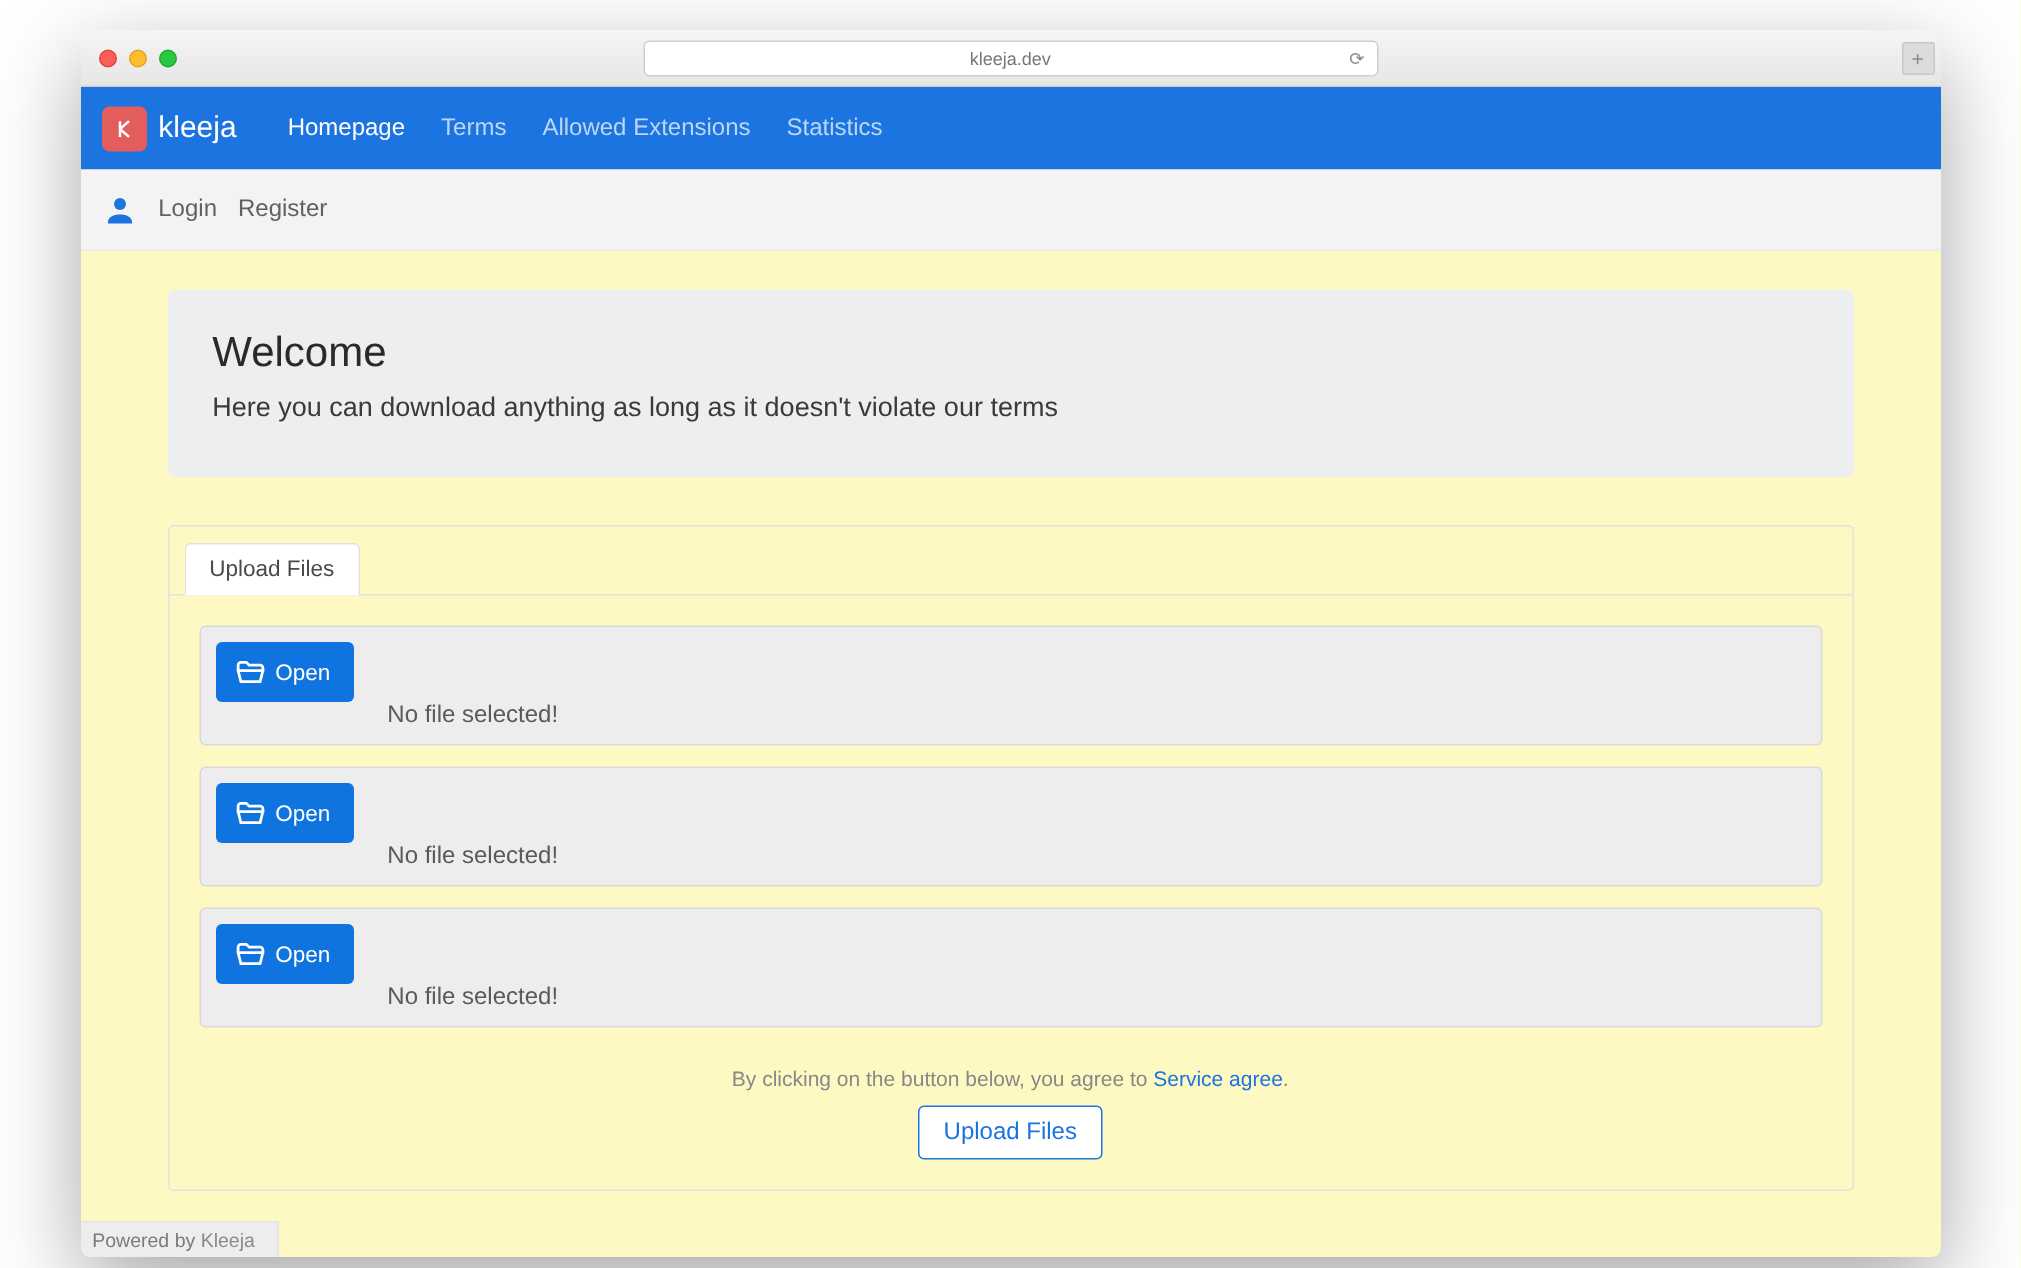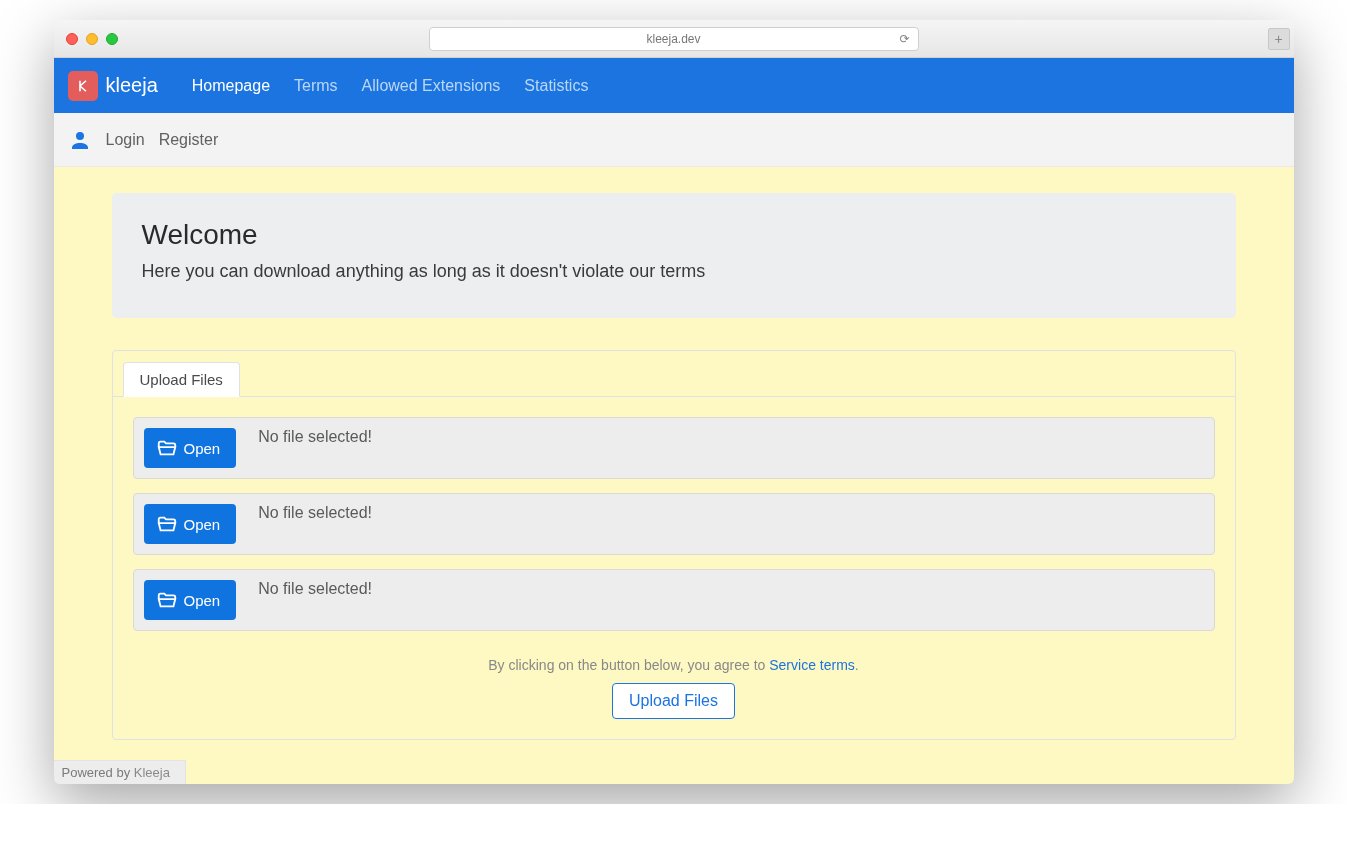--- a/index.html
+++ b/index.html
@@ -146,21 +146,21 @@
   color:#fff;
   border:none;
   border-radius:4px;
   height:40px;
   padding: 0 16px 0 12px;
   display:flex; align-items:center; gap:6px;
   font-size:15px;
   cursor:pointer;
 }
 .open-btn svg { width:22px; height:22px; }
-.file-label { margin-left: 22px; color:#5a5a5a; font-size:16px; }
+.file-label { margin-left: 22px; color:#5a5a5a; font-size:16px;margin-top:40px; }
 
 .agree-row {
   text-align:center;
   color:#888;
   font-size:14px;
   margin-top: 26px;
   margin-bottom: 10px;
 }
 .agree-row a { color:#1b74e0; text-decoration:none; }
 .upload-btn {
@@ -266,21 +266,21 @@
           <button class="open-btn">
             <svg viewBox="0 0 24 24" fill="none" stroke="#fff" stroke-width="2">
                 <path d="M3 7a2 2 0 0 1 2-2h4l2 2h8a2 2 0 0 1 2 2v2H3zM3 11h18l-2 8H5z"></path>
               </svg>
             <span>Open</span>
           </button>
           <span class="file-label">No file selected!</span>
         </div>
 
         <div class="agree-row">
-          <span>By clicking on the button below, you agree to </span><a href="#">Service terms</a><span>.</span>
+          <span>By clicking on the button below, you agree to </span><a href="#">Service agree</a><span>.</span>
         </div>
         <button class="upload-btn">Upload Files</button>
       </div>
     </div>
 
   </div>
 
   <div class="footer">
     <span>Powered by </span><a href="#">Kleeja</a>
   </div>

